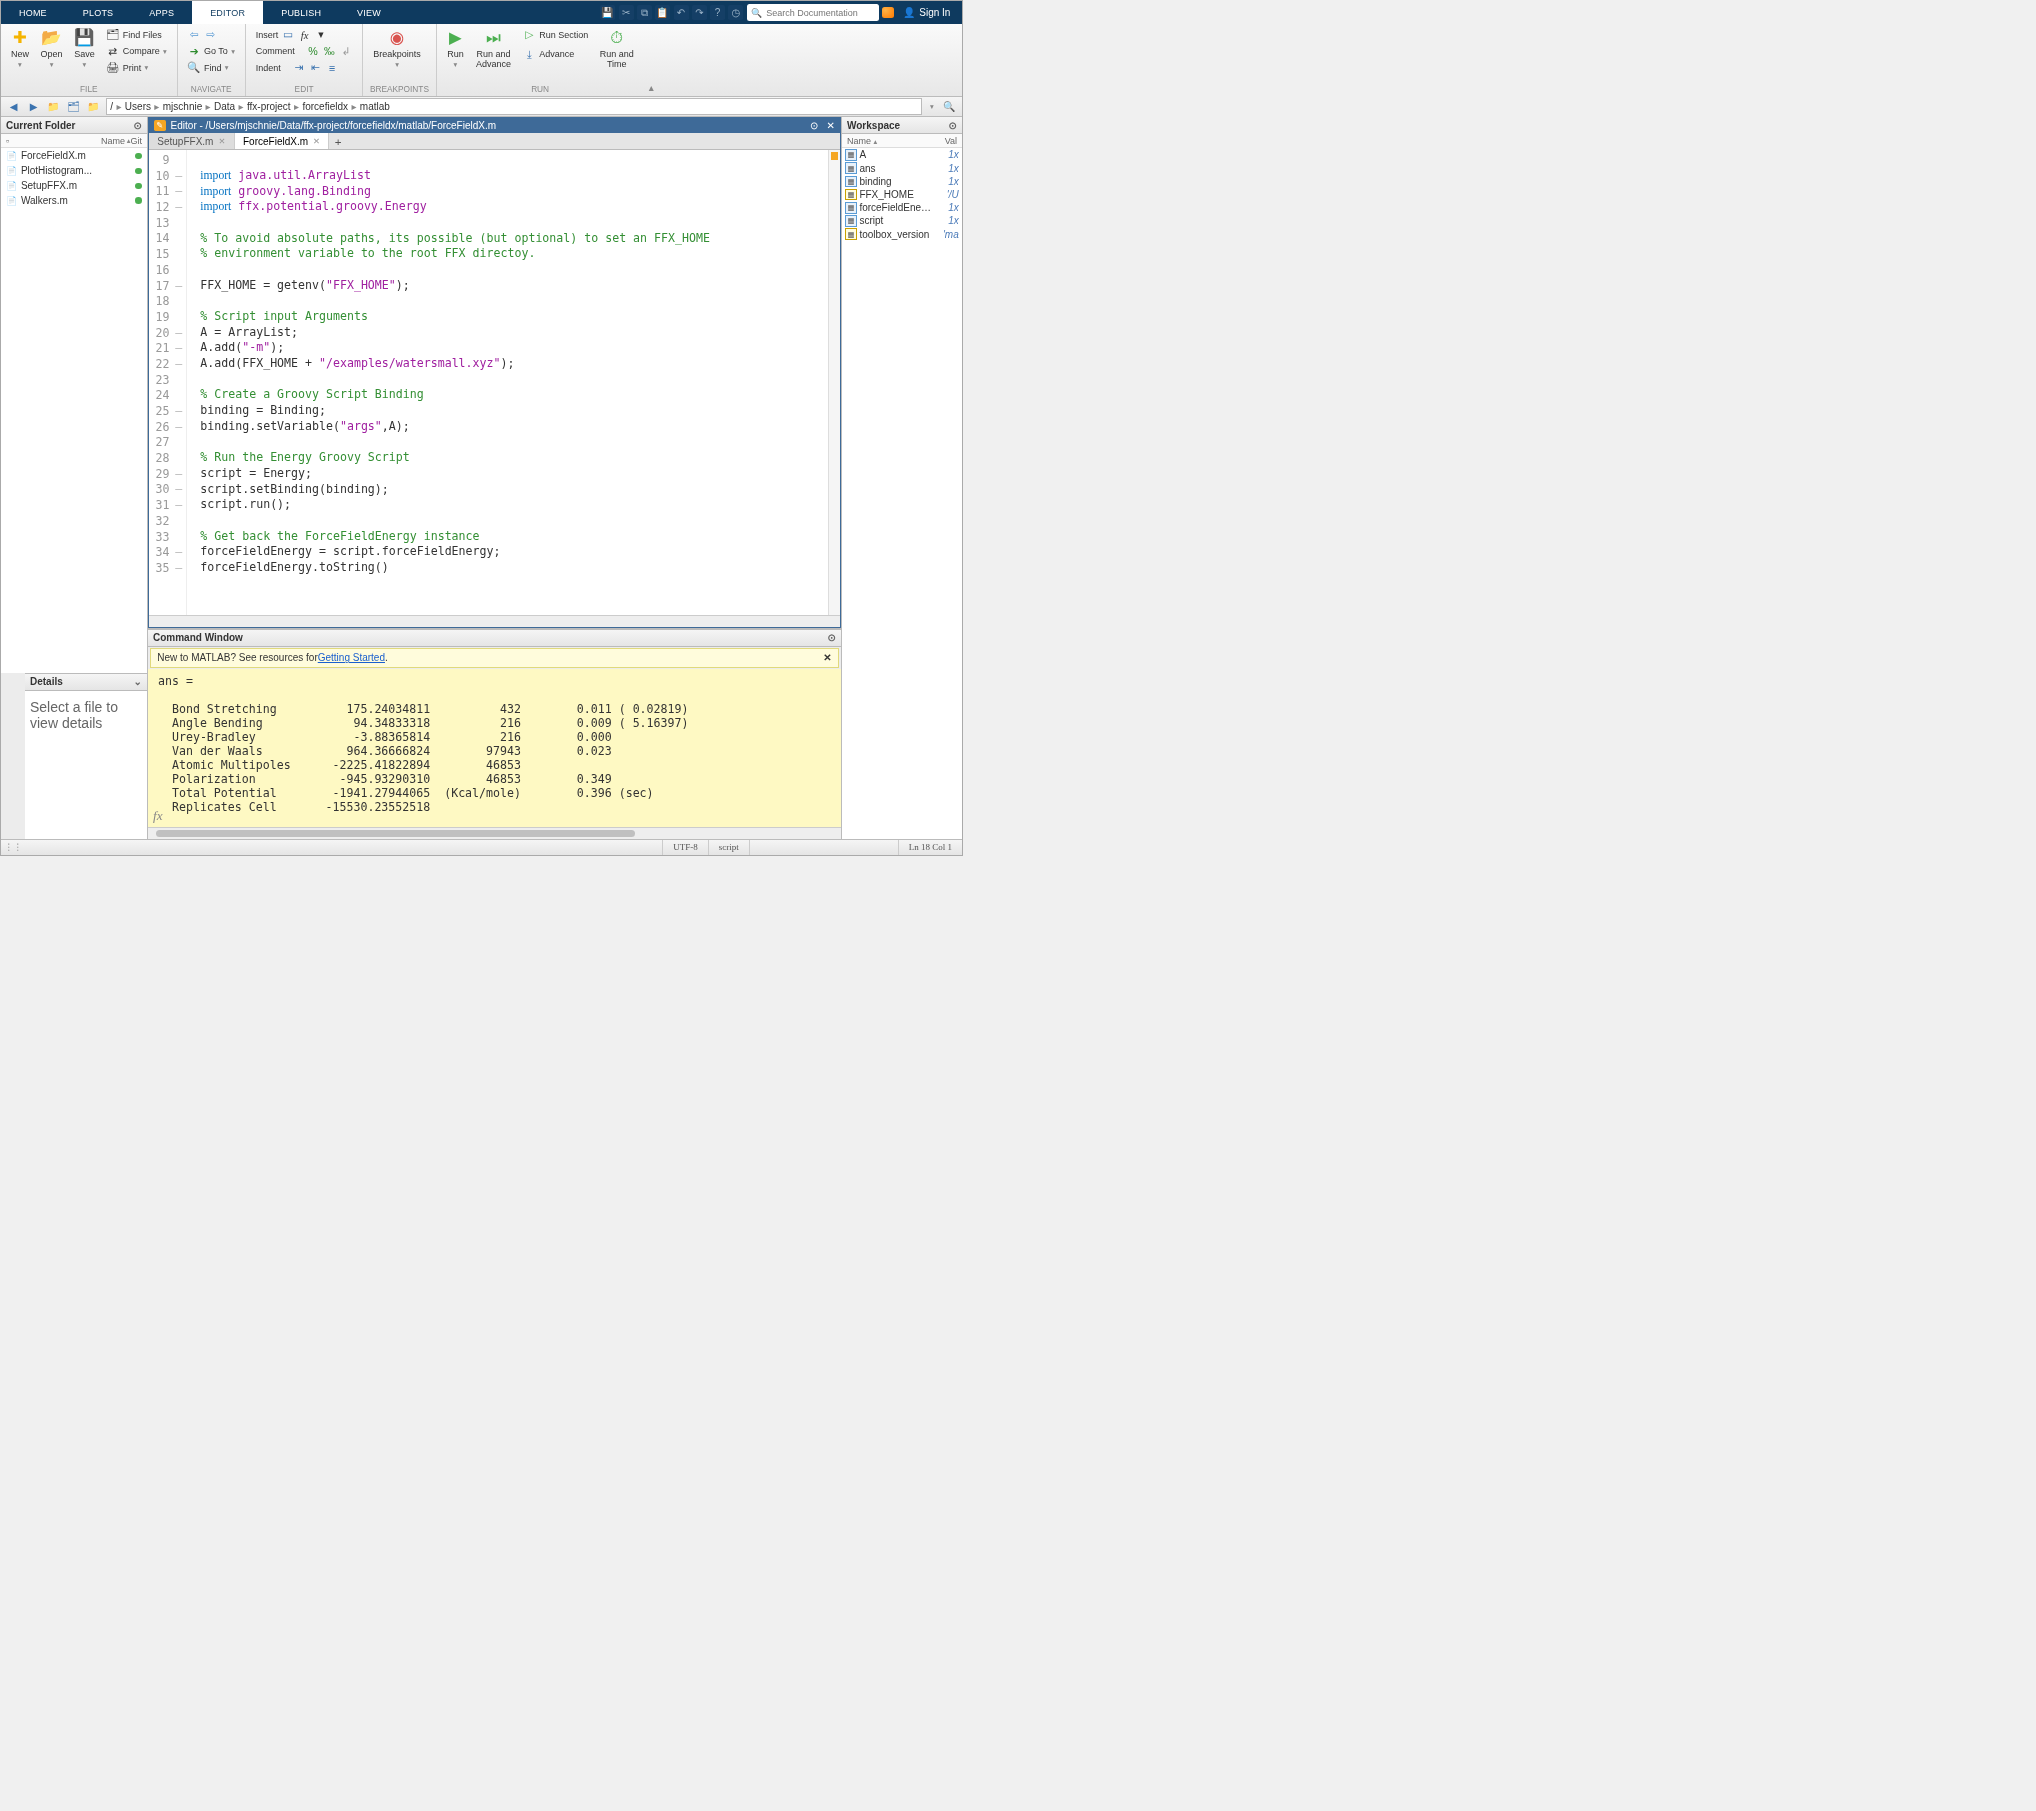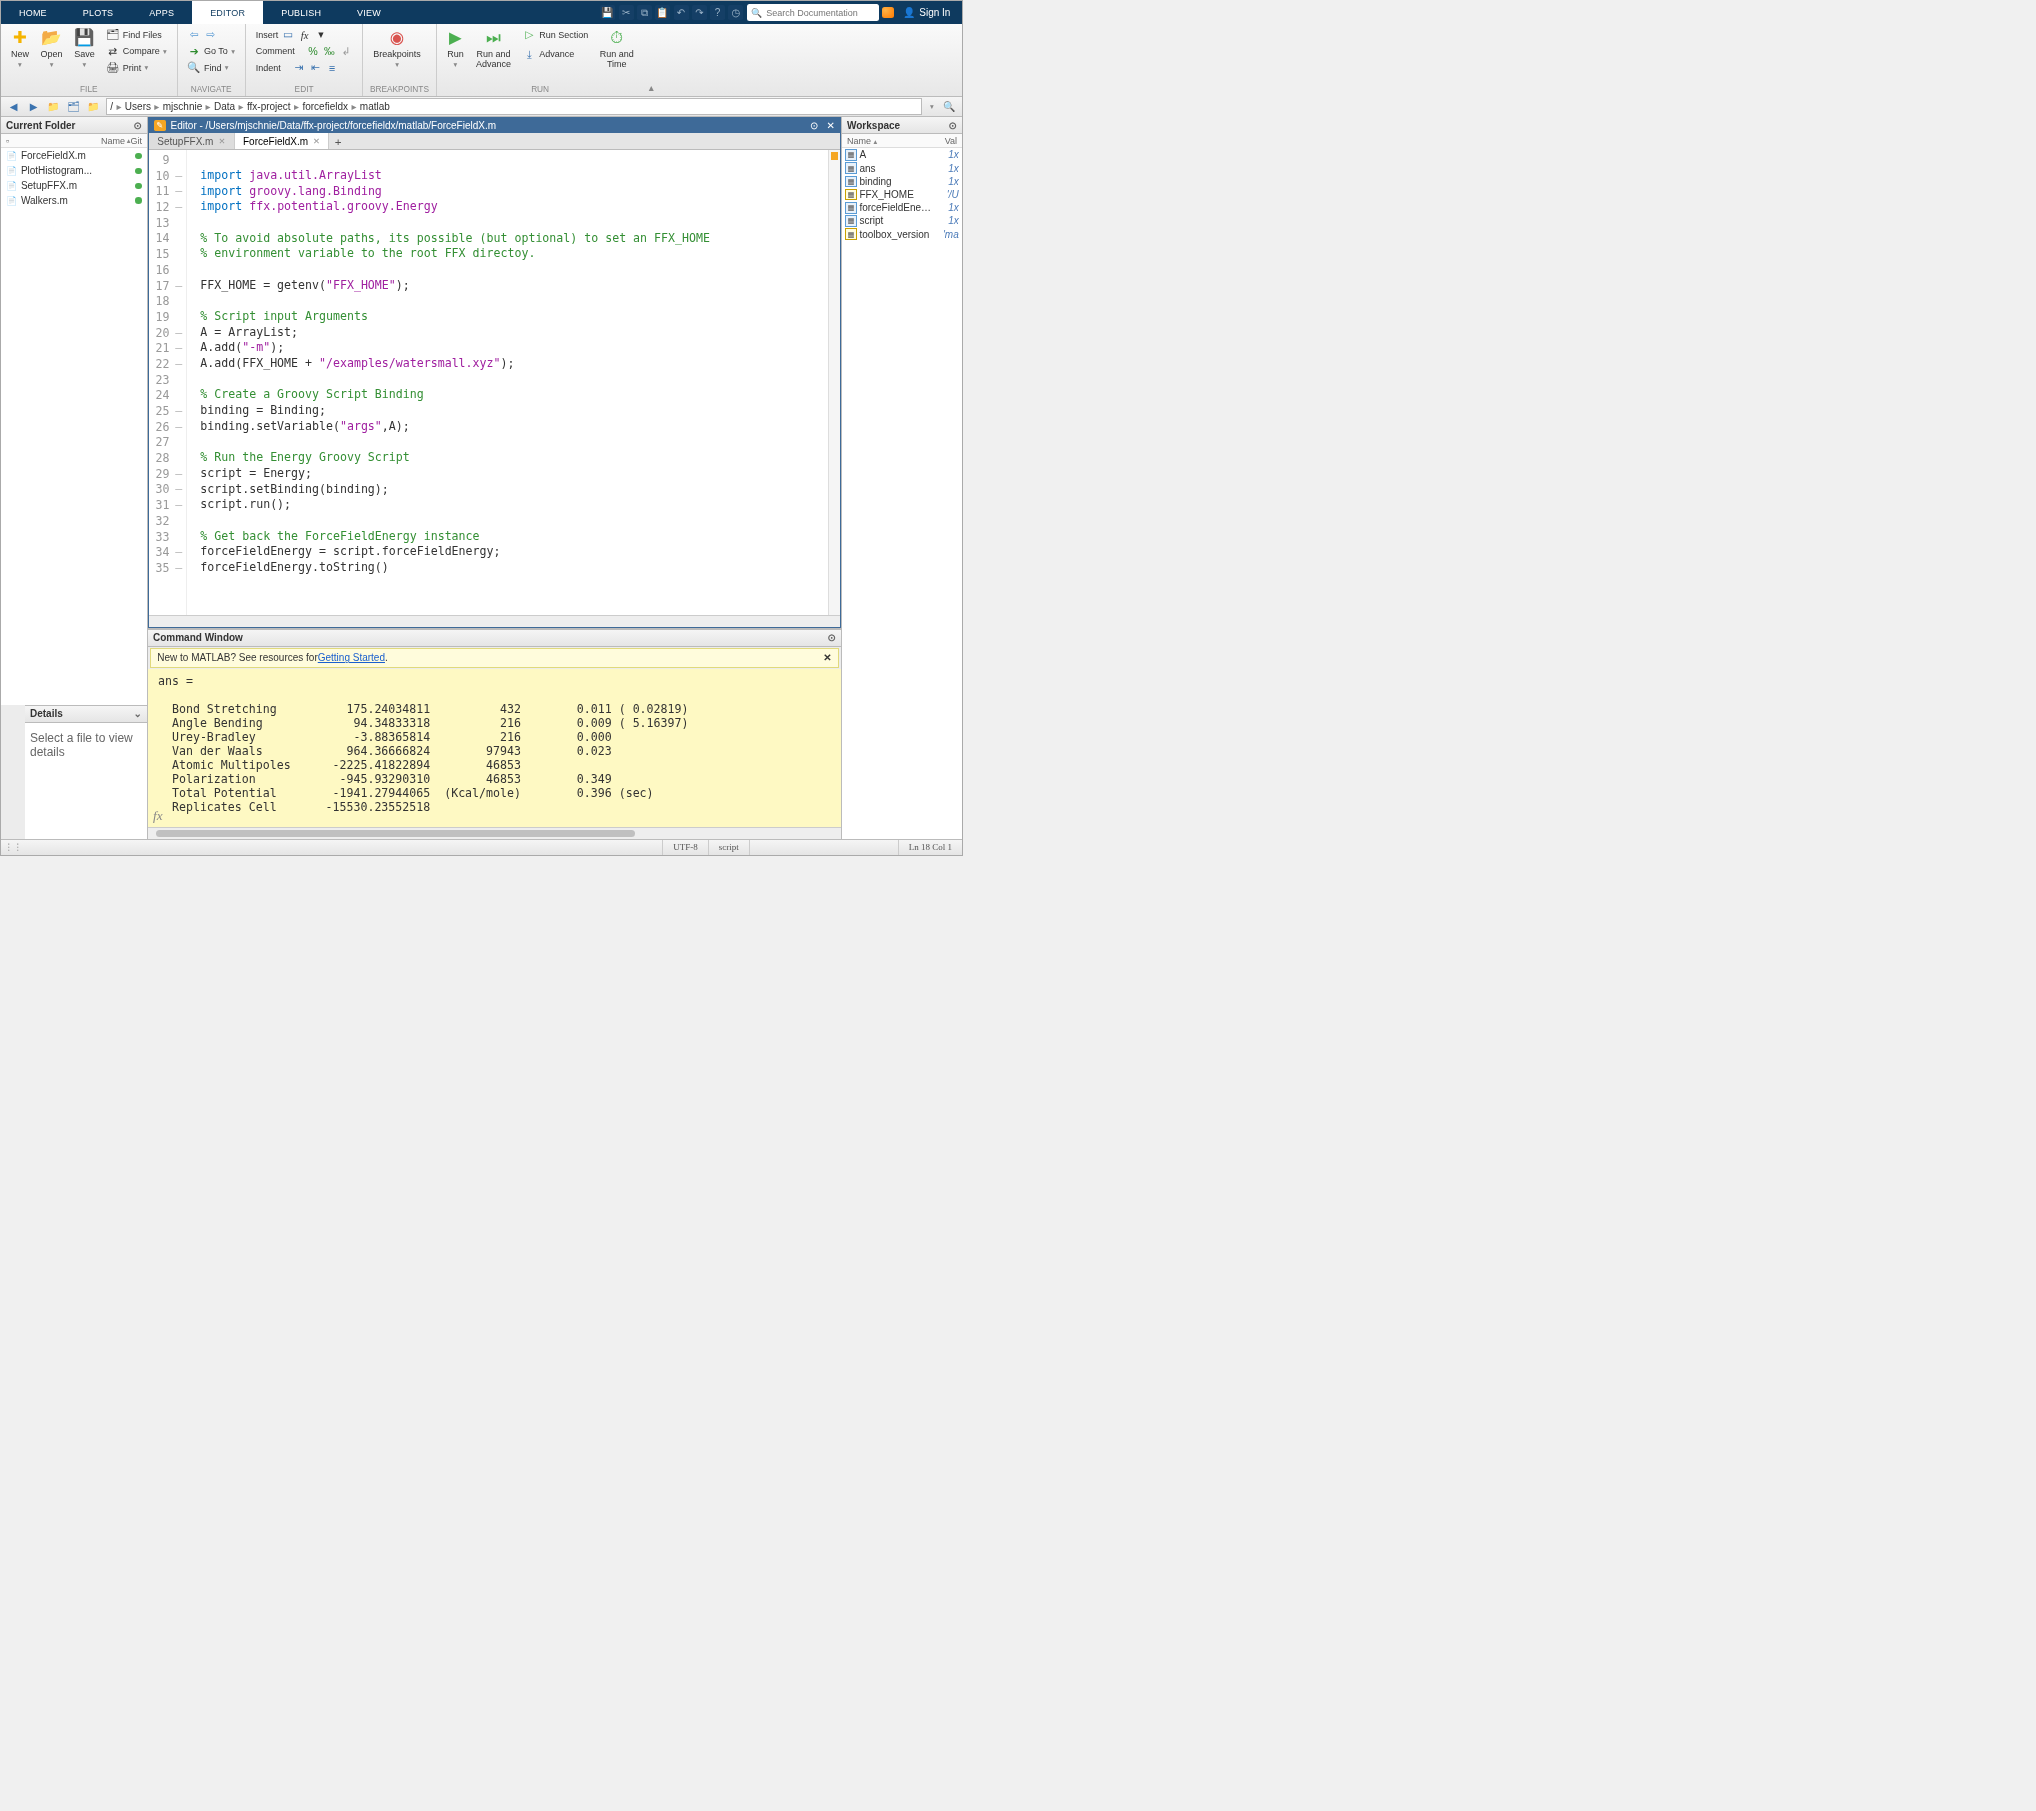--- a/index.html
+++ b/index.html
@@ -39,37 +39,37 @@
 .leftcol { width: 147px; display: flex; flex-direction: column; border-right: 0.8px solid #bbb;}
 .panel-title { background: linear-gradient(#f5f5f5, #e5e5e5); border-bottom: 0.8px solid #bbb; padding: 2.5px 5px; font-size: 10px; font-weight: bold; color: #333; display:flex; align-items:center;}
 .panel-title .arrow{margin-left:auto; color:#666; cursor:pointer;}
 .cf-header { display: flex; padding: 1.7px 5px; font-size: 9px; color: #666; border-bottom: 0.8px solid #ddd; background:#fafafa;}
 .cf-header span:first-child { flex: 1; display:flex; align-items:center; gap:1.7px;}
 .cf-body { flex: 1; background: #fff; overflow: auto;}
 .cf-row { display: flex; align-items: center; padding: 1.7px 5px; gap: 3.3px; font-size: 10px; cursor:pointer;}
 .fileicon { width: 11.6px; height: 11.6px; display: flex; align-items: center; justify-content: center; font-size: 9px;}
 .gitdot { width: 6.6px; height: 6.6px; border-radius: 50%; background: #4caf50; margin-left: auto;}
 .details-panel { border-top: 0.8px solid #bbb; margin-left: 24px;}
-.details-body { background: #fff; padding: 8.3px 5px; font-size: 12px; color: #666; height: 116px;}
+.details-body { background: #fff; padding: 8.3px 5px; font-size: 14px; color: #666; height: 148px;}
 .centercol { flex: 1; display: flex; flex-direction: column; border-right: 0.8px solid #bbb; min-width:0;}
 .editor-title { background: #3e6a98; color: #fff; padding: 1.7px 5px; font-size: 10px; display: flex; align-items: center; gap: 5px;}
 .editor-title .eicon{width:11.6px;height:11.6px; background:#f5a623; border-radius:1.7px; display:flex;align-items:center;justify-content:center;font-size:8.3px;}
 .editor-title .r { margin-left: auto; display: flex; gap: 8.3px; cursor:pointer;}
 .editor-tabs { background: #e5e5e5; display: flex; align-items: center; border-bottom: 0.8px solid #bbb;}
 .etab { padding: 2.5px 8.3px; font-size: 10px; display: flex; align-items: center; gap: 5px; cursor:pointer; border-right:0.8px solid #ccc; background:#ddd; color:#555;}
 .etab.active { background: #fff; color:#000;}
 .etab .x { color: #999; font-size: 8.3px;}
 .plus { width: 18px; height: 16.5px; display: flex; align-items: center; justify-content: center; font-size: 11.6px; cursor:pointer; color:#555;}
 .codearea { flex: 1; display: flex; background: #fff; font-family: Menlo, Consolas, monospace; font-size: 11.6px; overflow: auto; position:relative;}
 .gutter { background: #fff; color: #999; text-align: right; padding: 1.7px 3.3px 1.7px 6.6px; border-right: 0.8px solid #eee; user-select:none;}
 .gline { height: 15.7px; display:flex; align-items:center; justify-content:flex-end; gap:5px;}
 .dash { color:#bbb; font-size:11.6px; width:8.3px; text-align:center;}
 .code { padding: 1.7px 0 1.7px 13.2px; white-space: pre; flex:1;}
 .cline { height: 15.7px; }
-.kw { color: #0070c1; }
+.kw { color: #0070c1; font-family: Liberation Serif, serif; }
 .im { color: #a020a0; }
 .cm { color: #348f34; }
 .st { color: #a020a0; }
 .editor-scroll-h { height:11.6px; background:#eee; border-top:0.8px solid #ccc;}
 .marker-strip { width:11.6px; background:#f5f5f5; border-left:0.8px solid #ddd; position:relative;}
 .marker-top { position:absolute; top:1.7px; left:1.7px; right:1.7px; height:8.3px; background:#f5a623;}
 .cmdwin-wrap { border-top: 2.5px solid #bbb; display: flex; flex-direction: column; height: 211px;}
 .cmd-newto { background: #fffcdc; border: 0.8px solid #e0d97b; margin: 1.7px; padding: 3.3px 6.6px; font-size: 10px; display: flex; align-items:center;}
 .cmd-newto a { color: #1a5fce; text-decoration: underline; cursor:pointer;}
 .cmd-newto .x { margin-left:auto; cursor:pointer; font-weight:bold;}

